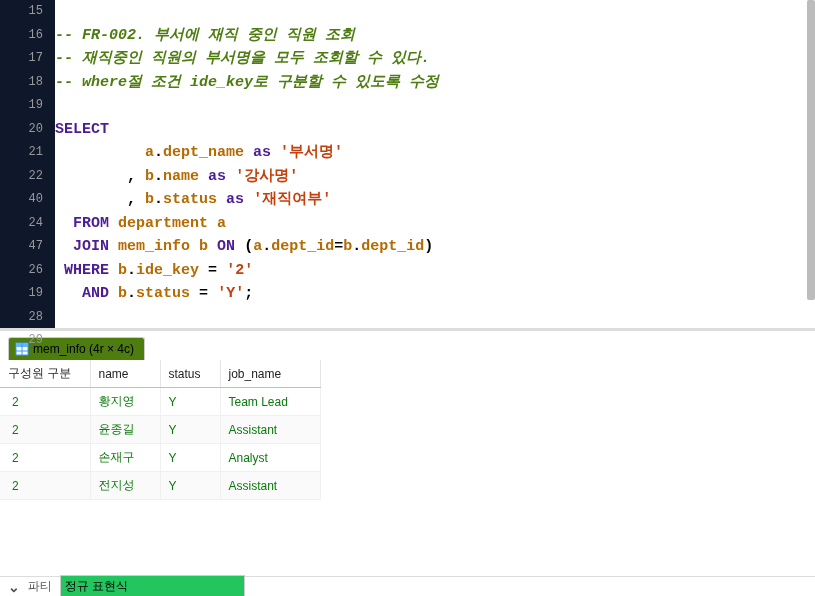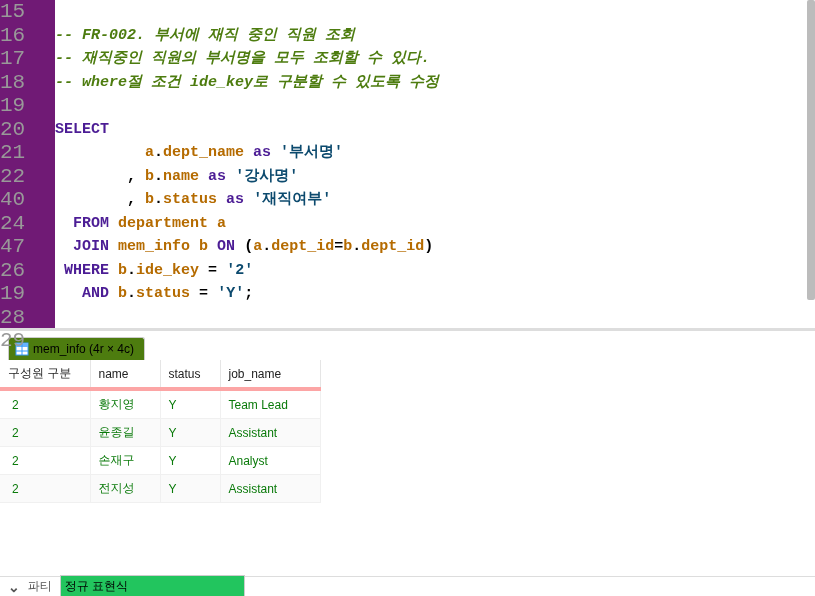--- a/index.html
+++ b/index.html
@@ -1,39 +1,39 @@
 <!DOCTYPE html>
 <html><head>
 <meta charset="utf-8">
 <style>
   * { margin: 0; padding: 0; box-sizing: border-box; }
   body { font-family: Consolas, 'Courier New', monospace; background: #fff; width: 815px; height: 596px; overflow: hidden; position: relative; }
   
   .editor { display: flex; height: 330px; border-bottom: 2px solid #ddd; position: relative; }
-  .gutter { width: 55px; background: #701a75; color: #999; font-size: 21px; padding-top: 0px; user-select: none; flex-shrink: 0; }
+  .gutter { width: 55px; background: #0f172a; color: #999; font-size: 12px; text-align: right; padding-top: 0px; user-select: none; flex-shrink: 0; }
   .gutter .ln { height: 23.5px; line-height: 23.5px; padding-right: 12px; }
   .code { flex: 1; font-size: 15px; padding-top: 0px; white-space: pre; overflow: hidden; position: relative; }
   .code .line { height: 23.5px; line-height: 23.5px; }
   .scrollbar-v { position: absolute; right: 0; top: 0; width: 8px; height: 300px; background: rgba(160,160,160,0.7); border-radius: 2px; }
   
   .com { color: #4d7c0f; font-style: italic; font-weight: bold; }
   .kw { color: #4c1d95; font-weight: bold; }
   .id { color: #b56b00; font-weight: bold; }
-  .str { color: #0c4a6e; font-weight: bold; }
+  .str { color: #c2410c; font-weight: bold; }
   .op { color: #000; font-weight: bold; }
   .punct { color: #000; font-weight: bold; }
   
   .results { background: #fff; height: 254px; }
   .tab-bar { display: flex; border-top: 1px solid #ddd; height: 30px; align-items: flex-end; padding-left: 8px; }
   .tab { display: inline-flex; align-items: center; background: #4d7c0f; border: 1px solid #ccc; border-bottom: none; padding: 4px 10px 4px 6px; font-family: Arial, sans-serif; font-size: 12px; border-radius: 3px 3px 0 0; gap: 4px; }
   .tab-icon { width: 14px; height: 14px; display: inline-block; }
   .tab-icon svg { width: 14px; height: 14px; }
   
   .grid { font-family: Arial, sans-serif; font-size: 12px; border-collapse: collapse; margin-left: 0; }
-  .grid th { text-align: left; font-weight: normal; color: #222; padding: 5px 8px; border-right: 1px solid #e5e5e5; border-bottom: 4px solid #fca5a5; background: #fff; }
+  .grid th { text-align: left; font-weight: normal; color: #222; padding: 5px 8px; border-right: 1px solid #e5e5e5; border-bottom: 1px solid #fca5a5; background: #fff; }
   .grid td { color: #0a7a0a; padding: 5px 8px; border-right: 1px solid #f0f0f0; border-bottom: 1px solid #f0f0f0; }
   .grid td.num { padding-left: 12px; }
   .grid tr.odd td { background: #fafafa; }
   
   .status-bar { position: absolute; bottom: 0; left: 0; right: 0; height: 20px; border-top: 1px solid #ddd; display: flex; align-items: center; padding-left: 8px; font-family: Arial, sans-serif; font-size: 12px; color: #555; gap: 8px; }
   .status-input { border: 1px solid #ccc; background: #22c55e; height: 24px; width: 185px; font-size: 12px; padding: 0 4px; }
   .chevron { font-weight: bold; font-size: 14px; }
 </style>
 </head>
 <body>

